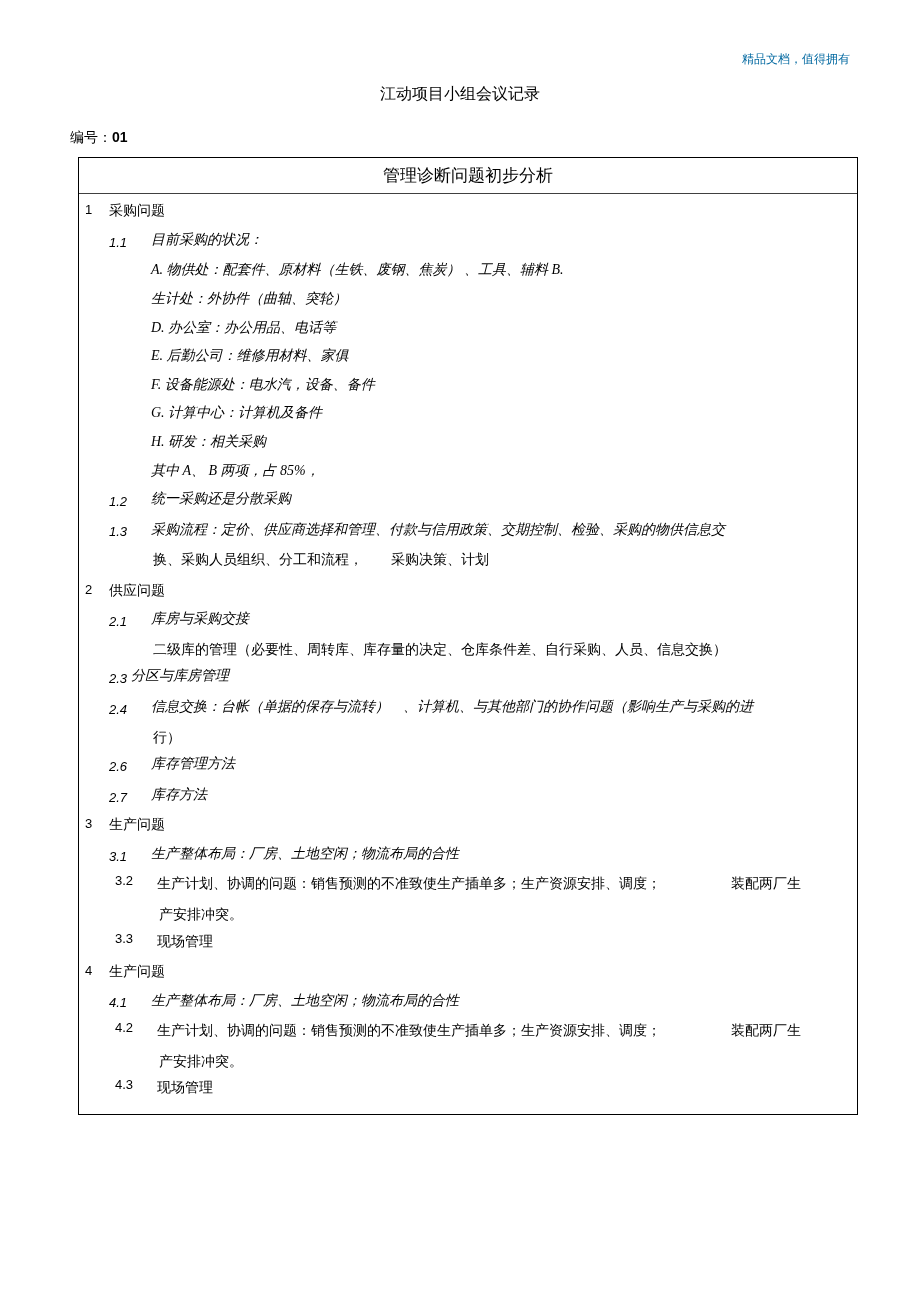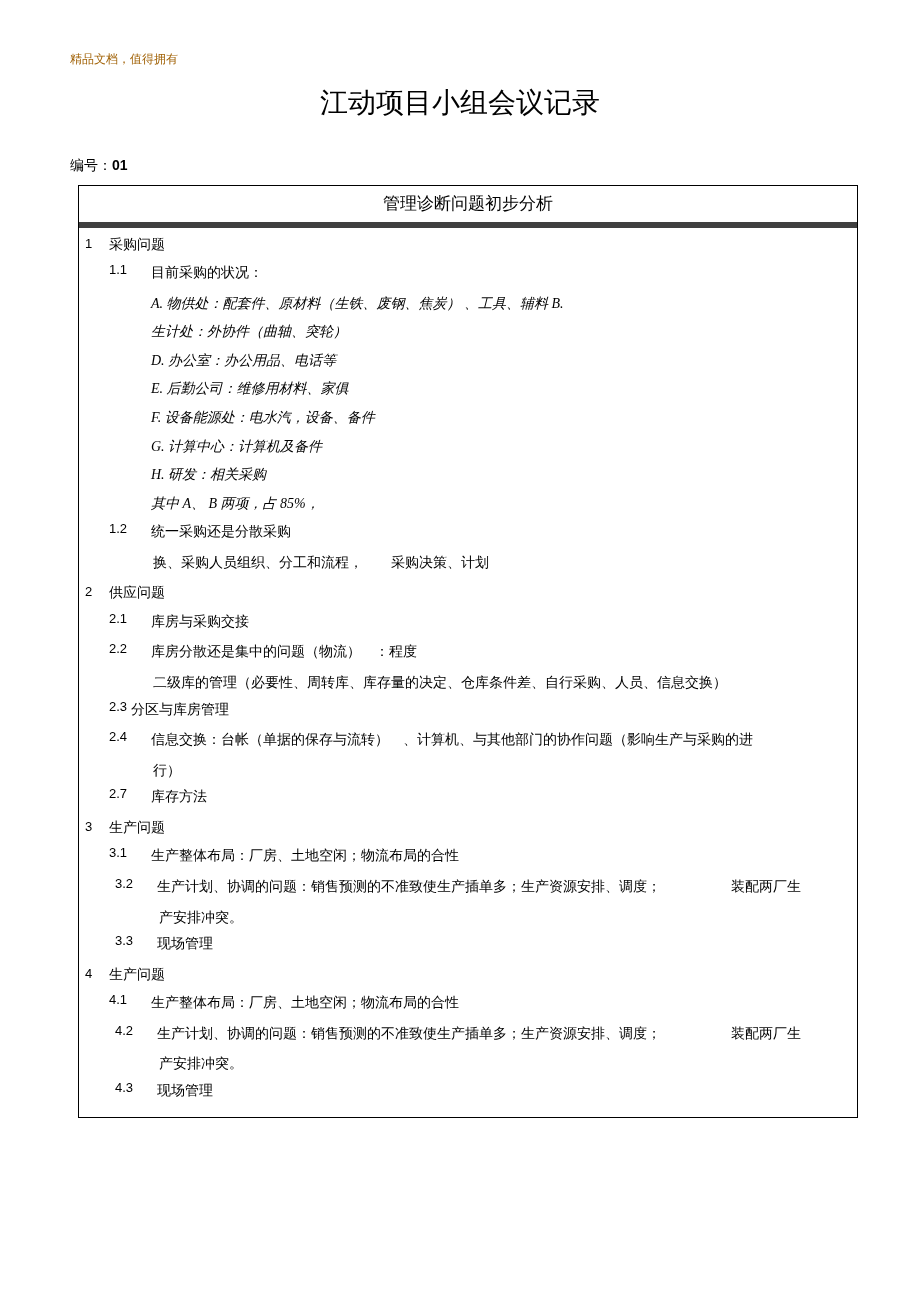--- a/index.html
+++ b/index.html
@@ -10,47 +10,47 @@
     body {
       font-family: "SimSun", "宋体", serif;
       font-size: 14px;
       color: #000;
       background: #fff;
       width: 920px;
       padding: 50px 70px 40px 70px;
       line-height: 1.6;
     }
     .header-note {
-      text-align: left;
+      text-align: right;
       font-size: 12px;
-      color: #a16207;
+      color: #0369a1;
       margin-bottom: 12px;
     }
     .title {
       text-align: center;
-      font-size: 28px;
+      font-size: 16px;
       font-weight: normal;
-      margin-bottom: 28px;
+      margin-bottom: 19px;
     }
     .doc-number {
       font-size: 14px;
       margin-bottom: 8px;
       font-family: "SimSun", serif;
     }
     .doc-number .num {
       font-family: Arial, sans-serif;
       font-weight: bold;
     }
     .table {
       border: 1px solid #000;
       width: 100%;
       margin-left: 8px;
     }
     .table-header {
-      border-bottom: 6px solid #404040;
+      border-bottom: 1px solid #404040;
       text-align: center;
       font-size: 17px;
       padding: 4px 0;
     }
     .content {
       padding: 6px 10px 6px 0;
     }
     .row {
       display: flex;
       margin-bottom: 4px;
@@ -62,21 +62,22 @@
       font-size: 13px;
       padding-left: 6px;
       flex-shrink: 0;
     }
     .col-text {
       flex: 1;
     }
     .sub-row {
       display: flex;
       margin-bottom: 4px;
-      align-items: flex-start;
+      align-items: flex-end;
+      font-style: italic;
     }
     .sub-num {
       width: 42px;
       font-family: Arial, sans-serif;
       font-size: 13px;
       flex-shrink: 0;
     }
     .sub-text {
       flex: 1;
       line-height: 1.9;
@@ -136,49 +137,53 @@
           <div class="list-item">E. 后勤公司：维修用材料、家俱</div>
           <div class="list-item">F. 设备能源处：电水汽，设备、备件</div>
           <div class="list-item">G. 计算中心：计算机及备件</div>
           <div class="list-item">H. 研发：相关采购</div>
           <div class="list-item">其中 A、 B 两项，占 85%，</div>
         </div>
         <div class="sub-row">
           <div class="sub-num">1.2</div>
           <div class="sub-text">统一采购还是分散采购</div>
         </div>
+        <div class="sub-row">
+          <div class="sub-num">1.3</div>
+          <div class="sub-text">采购流程：定价、供应商选择和管理、付款与信用政策、交期控制、检验、采购的物供信息交</div>
+        </div>
         <div class="continuation">换、采购人员组织、分工和流程，　　采购决策、计划</div>
       </div>
     </div>
 
     <div class="section-block">
       <div class="row">
         <div class="col-num">2</div>
         <div class="col-text">供应问题</div>
       </div>
       <div class="sub-block">
         <div class="sub-row">
           <div class="sub-num">2.1</div>
           <div class="sub-text">库房与采购交接</div>
-        </div>
-        <div class="sub-row">
-          <div class="sub-num">2.2</div>
-          <div class="sub-text">库房分散还是集中的问题（物流）　：程度</div>
         </div>
         <div class="continuation">二级库的管理（必要性、周转库、库存量的决定、仓库条件差、自行采购、人员、信息交换）</div>
         <div class="sub-row" style="padding-left:0;">
           <div class="sub-num" style="width:auto;padding-right:4px;">2.3</div>
           <div class="sub-text">分区与库房管理</div>
         </div>
         <div class="sub-row">
           <div class="sub-num">2.4</div>
           <div class="sub-text">信息交换：台帐（单据的保存与流转）　、计算机、与其他部门的协作问题（影响生产与采购的进</div>
         </div>
         <div class="continuation">行）</div>
         <div class="sub-row">
+          <div class="sub-num">2.6</div>
+          <div class="sub-text">库存管理方法</div>
+        </div>
+        <div class="sub-row">
           <div class="sub-num">2.7</div>
           <div class="sub-text">库存方法</div>
         </div>
       </div>
     </div>
 
     <div class="section-block">
       <div class="row">
         <div class="col-num">3</div>
         <div class="col-text">生产问题</div>

